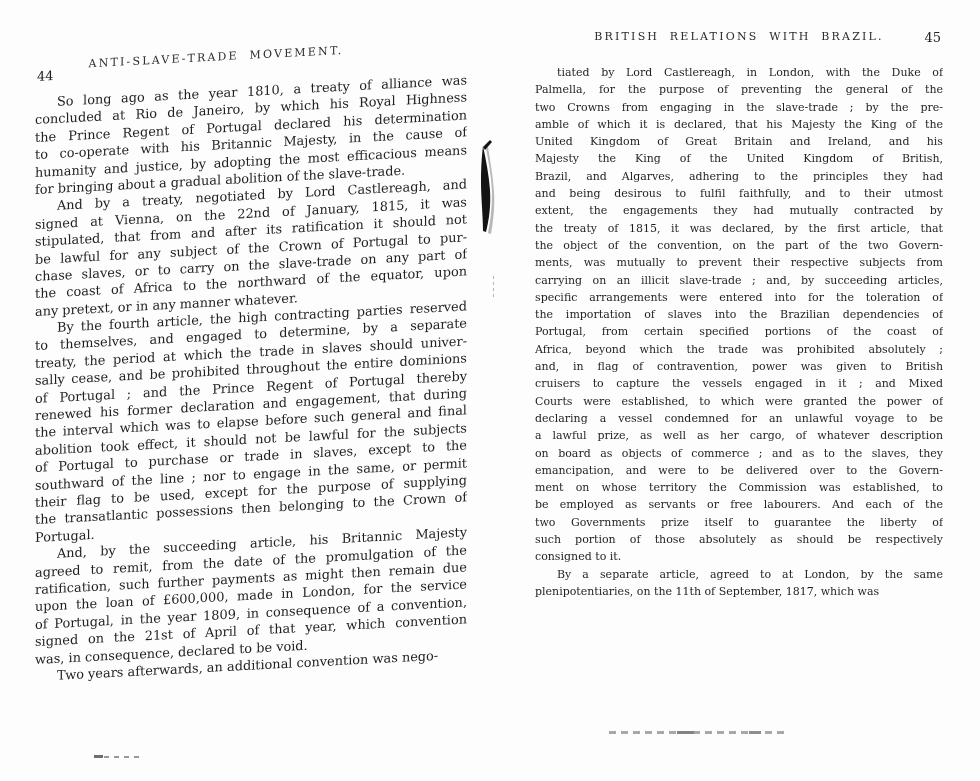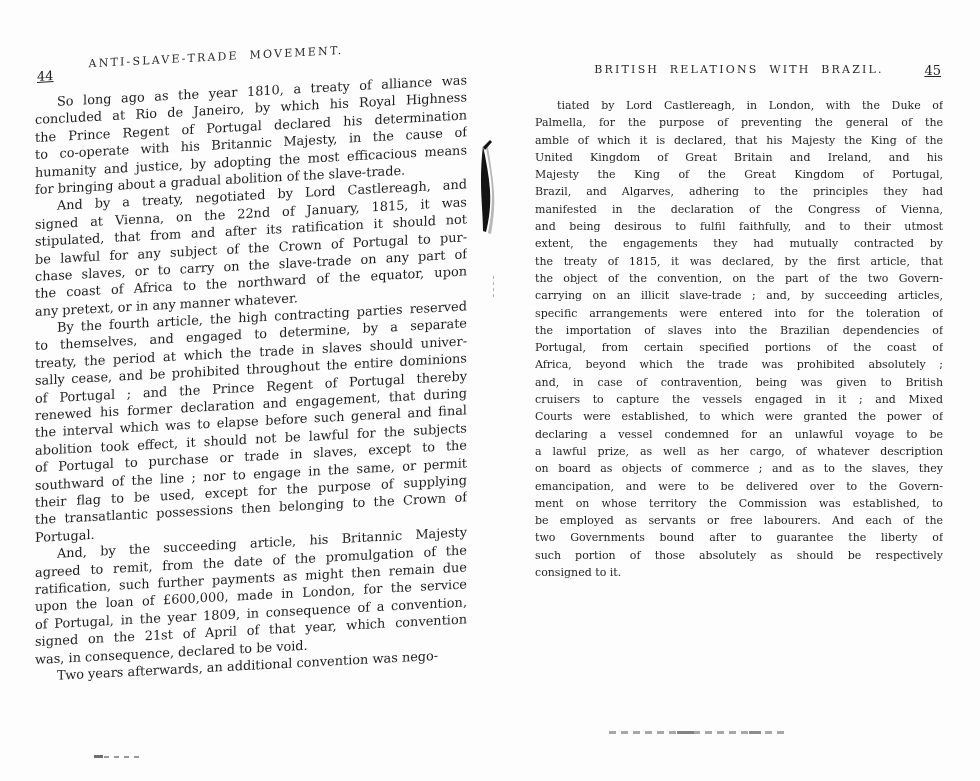--- a/index.html
+++ b/index.html
@@ -11,32 +11,32 @@
   }
   .page{position:absolute;}
   
   #left-page{
     left:35px;top:60px;width:432px;
     transform:skewY(-3deg);
     transform-origin:0 0;
   }
   
   #right-page{
-    left:535px;top:30px;width:408px;margin-top:33px;
+    left:535px;top:30px;width:408px;
   }
   .head-row{
     display:flex;align-items:baseline;height:18px;margin-bottom:16px;
     position:relative;
   }
   .running-head{
     font-size:11px;letter-spacing:2.2px;word-spacing:5px;
     color:#2b2b2b;flex:1;text-align:center;white-space:nowrap;
   }
   #left-page .running-head{margin-right:70px;}
-  .page-number{font-size:13px;color:#222;text-decoration:underline;}
+  .page-number{font-size:13px;color:#222;}
   #left-page .page-number{position:absolute;left:2px;top:9px;}
   #right-page .page-number{position:absolute;right:2px;top:0;}
   .page-body{width:100%;}
   .paragraph{margin:0;}
   .text-line{
     text-align:justify;text-align-last:justify;
     overflow:hidden;white-space:nowrap;
   }
   #left-page .text-line{font-size:12.9px;line-height:17.4px;height:17.4px;}
   #right-page .text-line{font-size:11px;line-height:17.3px;height:17.3px;}
@@ -118,46 +118,51 @@
 
 <div class="page" id="right-page">
   <div class="head-row">
     <span class="running-head">BRITISH RELATIONS WITH BRAZIL.</span>
     <span class="page-number">45</span>
   </div>
   <div class="page-body">
       <div class="paragraph">
         <div class="text-line first">tiated by Lord Castlereagh, in London, with the Duke of</div>
         <div class="text-line">Palmella, for the purpose of preventing the general of the</div>
+        <div class="text-line">two Crowns from engaging in the slave-trade ; by the pre-</div>
         <div class="text-line">amble of which it is declared, that his Majesty the King of the</div>
         <div class="text-line">United Kingdom of Great Britain and Ireland, and his</div>
-        <div class="text-line">Majesty the King of the Great Kingdom of Portugal,</div>
+        <div class="text-line">Majesty the King of the United Kingdom of British,</div>
         <div class="text-line">Brazil, and Algarves, adhering to the principles they had</div>
-        <div class="text-line">manifested in the declaration of the Congress of Vienna,</div>
         <div class="text-line">and being desirous to fulfil faithfully, and to their utmost</div>
         <div class="text-line">extent, the engagements they had mutually contracted by</div>
         <div class="text-line">the treaty of 1815, it was declared, by the first article, that</div>
         <div class="text-line">the object of the convention, on the part of the two Govern-</div>
+        <div class="text-line">ments, was mutually to prevent their respective subjects from</div>
         <div class="text-line">carrying on an illicit slave-trade ; and, by succeeding articles,</div>
         <div class="text-line">specific arrangements were entered into for the toleration of</div>
         <div class="text-line">the importation of slaves into the Brazilian dependencies of</div>
         <div class="text-line">Portugal, from certain specified portions of the coast of</div>
         <div class="text-line">Africa, beyond which the trade was prohibited absolutely ;</div>
-        <div class="text-line">and, in case of contravention, being was given to British</div>
+        <div class="text-line">and, in flag of contravention, power was given to British</div>
         <div class="text-line">cruisers to capture the vessels engaged in it ; and Mixed</div>
         <div class="text-line">Courts were established, to which were granted the power of</div>
         <div class="text-line">declaring a vessel condemned for an unlawful voyage to be</div>
         <div class="text-line">a lawful prize, as well as her cargo, of whatever description</div>
         <div class="text-line">on board as objects of commerce ; and as to the slaves, they</div>
         <div class="text-line">emancipation, and were to be delivered over to the Govern-</div>
         <div class="text-line">ment on whose territory the Commission was established, to</div>
         <div class="text-line">be employed as servants or free labourers.  And each of the</div>
-        <div class="text-line">two Governments bound after to guarantee the liberty of</div>
+        <div class="text-line">two Governments prize itself to guarantee the liberty of</div>
         <div class="text-line">such portion of those absolutely as should be respectively</div>
         <div class="text-line last">consigned to it.</div>
+      </div>
+      <div class="paragraph">
+        <div class="text-line first">By a separate article, agreed to at London, by the same</div>
+        <div class="text-line last">plenipotentiaries, on the 11th of September, 1817, which was</div>
       </div>
     </div>
 </div>
 
 <svg id="ink-smear" viewBox="0 0 26 104" xmlns="http://www.w3.org/2000/svg">
 
   <path d="M10,12 C13,28 16,45 16,58 C16,74 14,86 12,97 L15,98 C17,86 19,72 18,56 C17,40 14,24 12,11 Z" fill="#9a9a9a" opacity="0.7"></path>
 
   <path d="M7,10 C10,24 13,40 14,54 C15,70 13,84 10,96 L7,95 C7,80 5,62 5,46 C5,30 6,18 7,10 Z" fill="#141414"></path>
 

